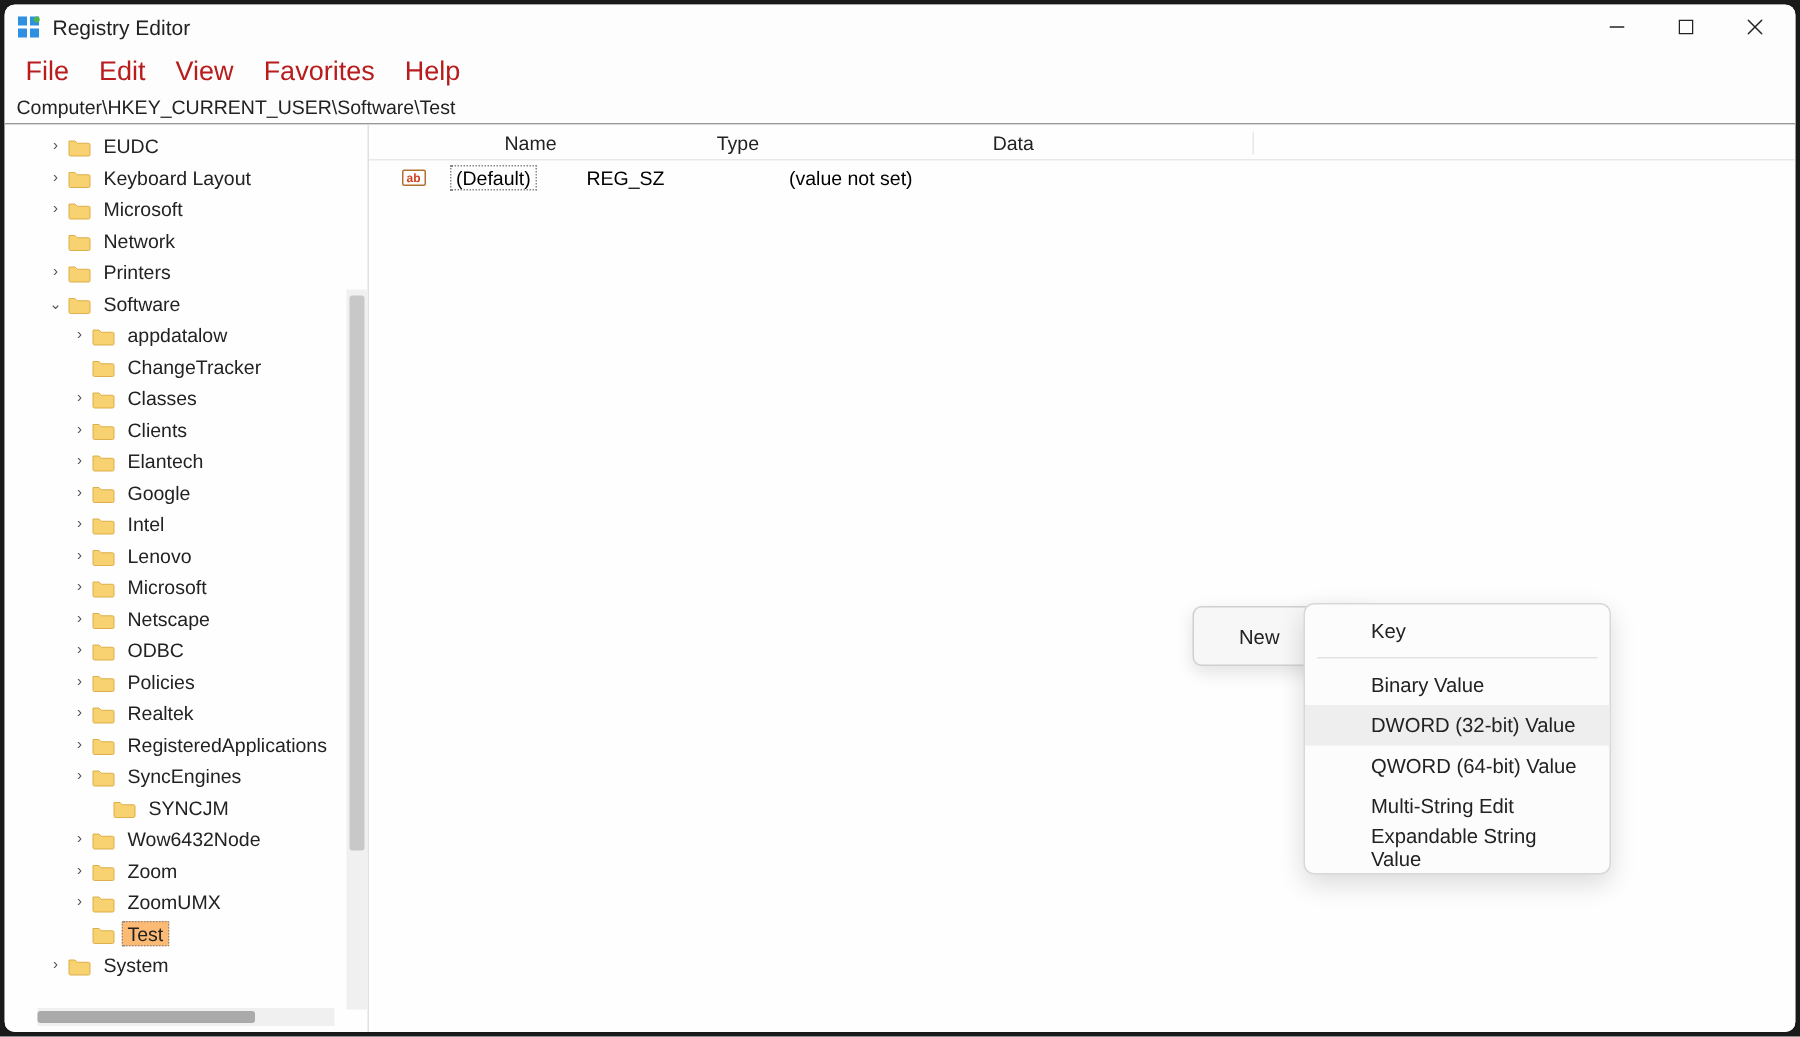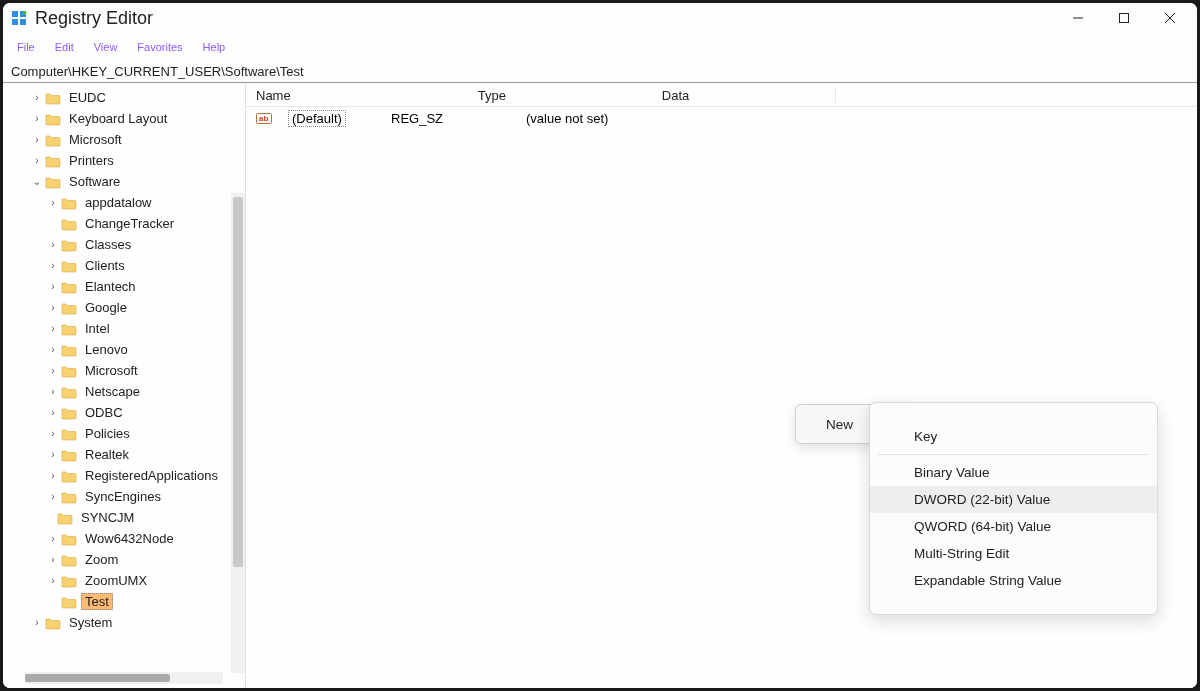--- a/index.html
+++ b/index.html
@@ -30,39 +30,39 @@
     padding: 0 4px 0 8px;
     background: #fdfdfd;
   }
   .titlebar .appicon {
     width: 16px; height: 16px;
     margin-right: 8px;
     display: inline-block;
     position: relative;
   }
   .appicon svg { width: 16px; height: 16px; }
-  .titlebar .title { flex: 1; font-size: 18px; color: #222; }
+  .titlebar .title { flex: 1; font-size: 14px; color: #222; }
   .win-controls { display: flex; }
   .win-btn {
     width: 46px; height: 30px;
     display: flex; align-items: center; justify-content: center;
     font-size: 13px; color: #222;
   }
   
   .menubar {
     height: 28px;
     display: flex;
     align-items: center;
     padding: 0 4px;
     background: #fdfdfd;
   }
   .menu-item {
     padding: 4px 10px;
-    color: #8b5cf6;
-    font-size: 11px;
+    color: #b91c1c;
+    font-size: 18px;
   }
   
   .addressbar {
     height: 22px;
     padding: 0 8px;
     display: flex;
     align-items: center;
     background: #fdfdfd;
     border-bottom: 1px solid #999;
     font-size: 13px;
@@ -155,37 +155,38 @@
   .list-header {
     display: flex;
     height: 24px;
     border-bottom: 1px solid #e8e8e8;
     align-items: center;
     font-size: 13px;
     color: #222;
     padding-top: 2px;
   }
   .col { padding: 0 10px; }
-  .col.name { width: 135px; }
+  .col.name { width: 135px; text-align: right; }
   .col.type { width: 135px; text-align: right; }
   .col.data { width: 320px; border-right: 1px solid #e8e8e8; text-align: center; }
   .list-row {
     display: flex;
     height: 22px;
     align-items: center;
     font-size: 13px;
   }
   .cell { padding: 0 10px; display: flex; align-items: center; }
   .cell.name { width: 135px; }
   .cell.type { width: 135px; }
   .cell.data { width: 320px; }
   .reg-icon {
     width: 28px; height: 16px;
     margin-right: 4px;
     display: inline-block;
+    margin-left: 12px;
   }
   .reg-icon svg { width: 16px; height: 16px; }
   .default-name {
     border: 1px dotted #888;
     padding: 0 3px;
   }
   
   .ctx-parent {
     position: absolute;
     left: 505px;
@@ -212,26 +213,26 @@
   .ctx-parent .arrow {
     position: absolute;
     right: 10px;
     font-size: 11px;
     color: #444;
   }
   .ctx-sub {
     position: absolute;
     left: 623px;
     top: 319px;
-    width: 289px;
+    width: 205px;
     background: #fcfcfc;
     border: 1px solid #d8d8d8;
     border-radius: 7px;
     box-shadow: 0 6px 18px rgba(0,0,0,0.14);
-    padding: 20px 0;
+    padding: 4px 0;
   }
   .ctx-sub .ctx-item {
     height: 27px;
     display: flex;
     align-items: center;
     padding: 0 14px 0 44px;
     font-size: 13.5px;
     color: #222;
   }
   .ctx-sub .ctx-item.hover {
@@ -316,20 +317,29 @@
           <div class="tree-row" style="padding-left: 26px;">
             <span class="exp">›</span>
             <span class="fi">
               <svg viewBox="0 0 16 14">
                 <path d="M1 3 h4 l1.5 1.5 H14 a1 1 0 0 1 1 1 V12 a1 1 0 0 1 -1 1 H2 a1 1 0 0 1 -1 -1 Z" fill="#F8D171" stroke="#D9A93E" stroke-width="0.6"></path>
               </svg>
             </span>
             <span class="tree-label">Microsoft</span>
           </div>
           <div class="tree-row" style="padding-left: 26px;">
+            <span class="exp"></span>
+            <span class="fi">
+              <svg viewBox="0 0 16 14">
+                <path d="M1 3 h4 l1.5 1.5 H14 a1 1 0 0 1 1 1 V12 a1 1 0 0 1 -1 1 H2 a1 1 0 0 1 -1 -1 Z" fill="#F8D171" stroke="#D9A93E" stroke-width="0.6"></path>
+              </svg>
+            </span>
+            <span class="tree-label">Network</span>
+          </div>
+          <div class="tree-row" style="padding-left: 26px;">
             <span class="exp">›</span>
             <span class="fi">
               <svg viewBox="0 0 16 14">
                 <path d="M1 3 h4 l1.5 1.5 H14 a1 1 0 0 1 1 1 V12 a1 1 0 0 1 -1 1 H2 a1 1 0 0 1 -1 -1 Z" fill="#F8D171" stroke="#D9A93E" stroke-width="0.6"></path>
               </svg>
             </span>
             <span class="tree-label">Printers</span>
           </div>
           <div class="tree-row" style="padding-left: 26px;">
             <span class="exp">⌄</span>
@@ -468,21 +478,21 @@
           </div>
           <div class="tree-row" style="padding-left: 42px;">
             <span class="exp">›</span>
             <span class="fi">
               <svg viewBox="0 0 16 14">
                 <path d="M1 3 h4 l1.5 1.5 H14 a1 1 0 0 1 1 1 V12 a1 1 0 0 1 -1 1 H2 a1 1 0 0 1 -1 -1 Z" fill="#F8D171" stroke="#D9A93E" stroke-width="0.6"></path>
               </svg>
             </span>
             <span class="tree-label">SyncEngines</span>
           </div>
-          <div class="tree-row" style="padding-left: 38px;">
+          <div class="tree-row" style="padding-left: 56px;">
             <span class="exp"></span>
             <span class="fi">
               <svg viewBox="0 0 16 14">
                 <path d="M1 3 h4 l1.5 1.5 H14 a1 1 0 0 1 1 1 V12 a1 1 0 0 1 -1 1 H2 a1 1 0 0 1 -1 -1 Z" fill="#F8D171" stroke="#D9A93E" stroke-width="0.6"></path>
               </svg>
             </span>
             <span class="tree-label">SYNCJM</span>
           </div>
           <div class="tree-row" style="padding-left: 42px;">
             <span class="exp">›</span>
@@ -567,21 +577,21 @@
 
       <div class="ctx-sub">
         <div class="ctx-item">
           <span>Key</span>
         </div>
         <div class="ctx-sep"></div>
         <div class="ctx-item">
           <span>Binary Value</span>
         </div>
         <div class="ctx-item hover">
-          <span>DWORD (22-bit) Value</span>
+          <span>DWORD (32-bit) Value</span>
         </div>
         <div class="ctx-item">
           <span>QWORD (64-bit) Value</span>
         </div>
         <div class="ctx-item">
           <span>Multi-String Edit</span>
         </div>
         <div class="ctx-item">
           <span>Expandable String Value</span>
         </div>

